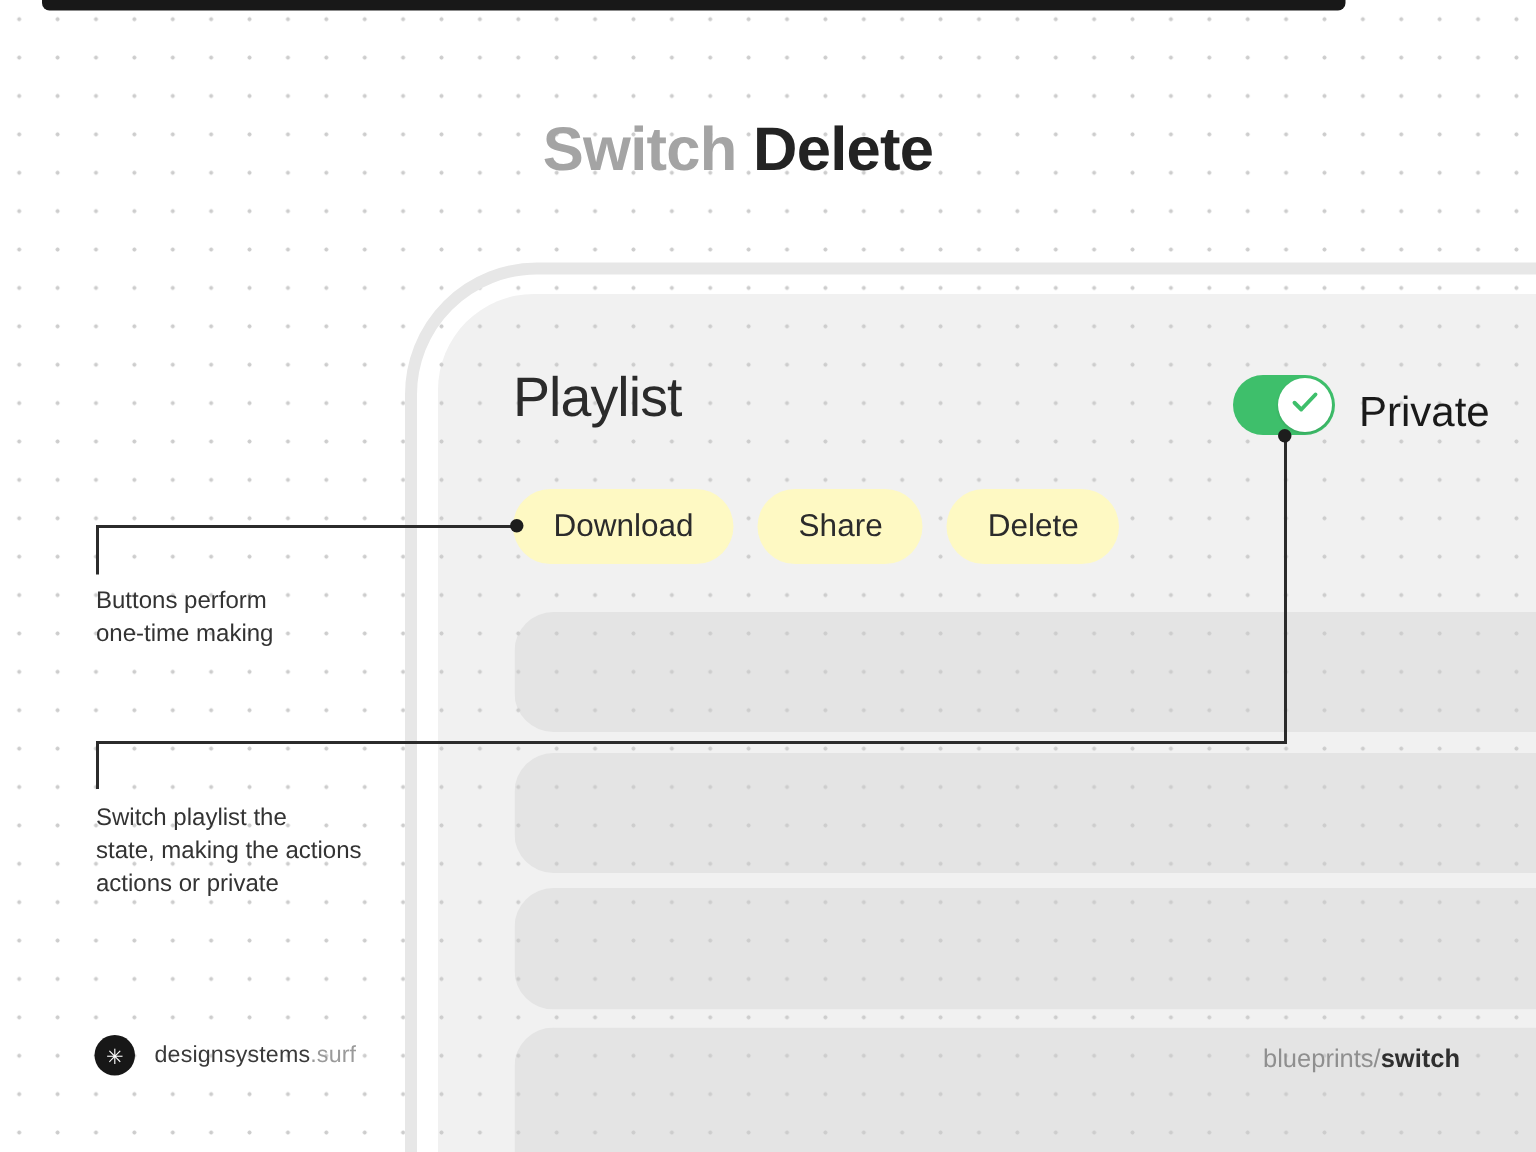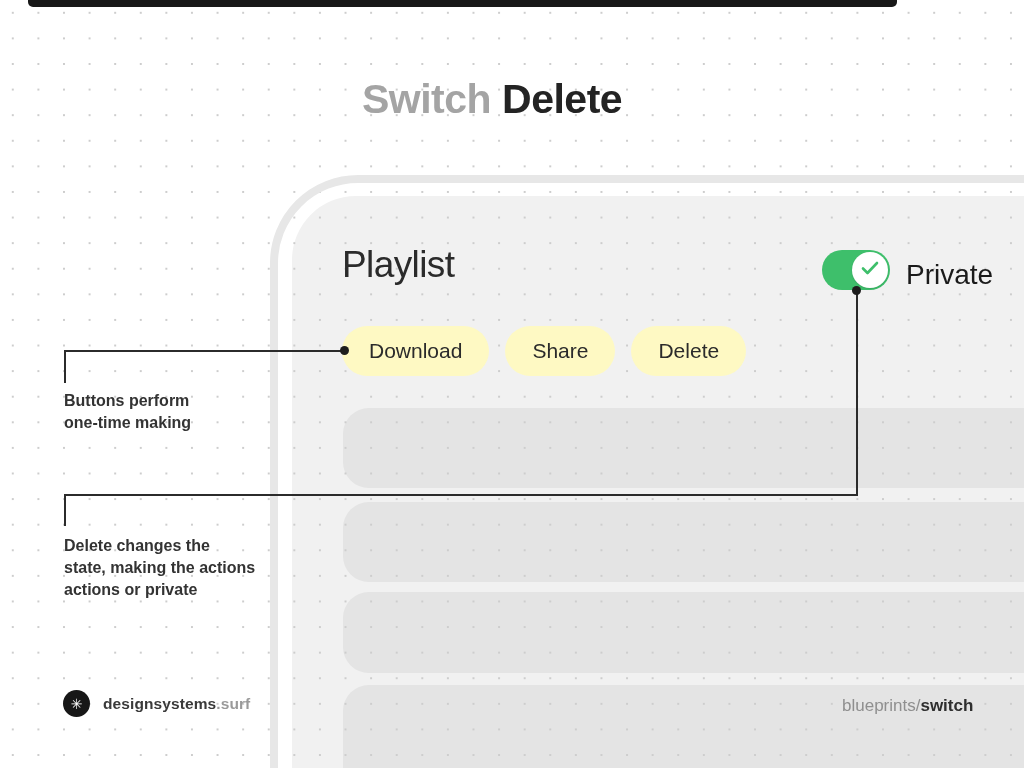--- a/index.html
+++ b/index.html
@@ -91,36 +91,36 @@
   .ann1-h   { left:64px;  top:350px; width:281px; height:2px; }
   .ann1-t   { left:64px;  top:350px; width:2px;  height:33px; }
   .ann2-h   { left:64px;  top:494px; width:794px; height:2px; }
   .ann2-t   { left:64px;  top:494px; width:2px;  height:32px; }
   .ann2-v   { left:856px; top:291px; width:2px;  height:205px; }
   .conn-dot { width:9px; height:9px; border-radius:50%; background:#1d1d1d; }
   .ann1-dot { left:340px; top:346px; }
   .ann2-dot { left:852px; top:286px; }
 
   .note {
-    font-size:16px; line-height:22px; color:#333333;font-weight:bold;
+    font-size:16px; line-height:22px; color:#333333;
   }
   .note-1 { left:64px; top:390px; }
   .note-2 { left:64px; top:535px; }
 
   
   .brand { left:63px; top:690px; display:flex; align-items:center; gap:13px; cursor:pointer; }
   .brand-logo {
     width:27px; height:27px; border-radius:50%;
     background:#171717; color:#ffffff;
     display:flex; align-items:center; justify-content:center;
     font-size:14px; line-height:1;
   }
   .brand-text { font-size:15.5px; letter-spacing:0.1px; }
-  .brand-text .strong { color:#3a3a3a; font-weight:700; }
-  .brand-text .muted { color:#9a9a9a; font-weight:700; }
+  .brand-text .strong { color:#3a3a3a; font-weight:400; }
+  .brand-text .muted { color:#9a9a9a; font-weight:400; }
 
   
   .breadcrumb { left:842px; top:696px; font-size:17px; z-index:5; }
   .breadcrumb .muted { color:#8f8f8f; }
   .breadcrumb .strong { color:#2f2f2f; font-weight:600; }
 
   .layer-lines { z-index:4; }
 </style>
 </head>
 <body class="dots">
@@ -168,21 +168,21 @@
 <div class="abs line ann2-h layer-lines"></div>
 <div class="abs line ann2-v layer-lines"></div>
 <div class="abs line ann2-t layer-lines"></div>
 <div class="abs conn-dot ann2-dot layer-lines"></div>
 
 <div class="abs note note-1">
   <div>Buttons perform</div>
   <div>one-time making</div>
 </div>
 <div class="abs note note-2">
-  <div>Delete changes the</div>
+  <div>Switch playlist the</div>
   <div>state, making the actions</div>
   <div>actions or private</div>
 </div>
 
 <div class="abs brand">
   <span class="brand-logo">✳</span>
   <span class="brand-text">
     <span class="strong">designsystems</span><span class="muted">.surf</span>
   </span>
 </div>

